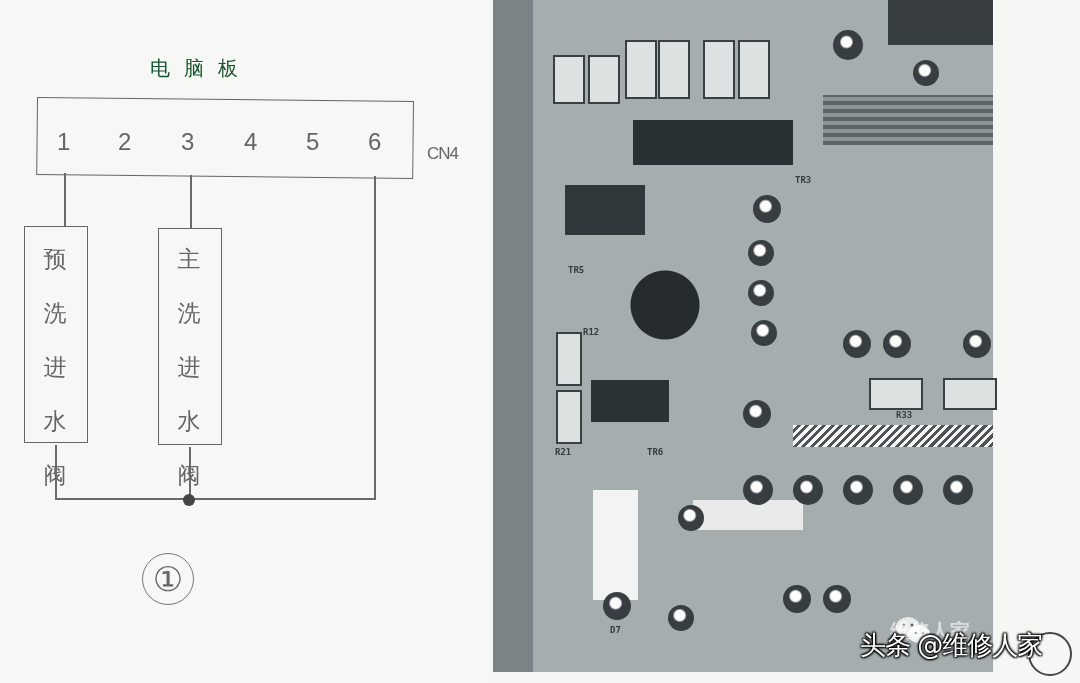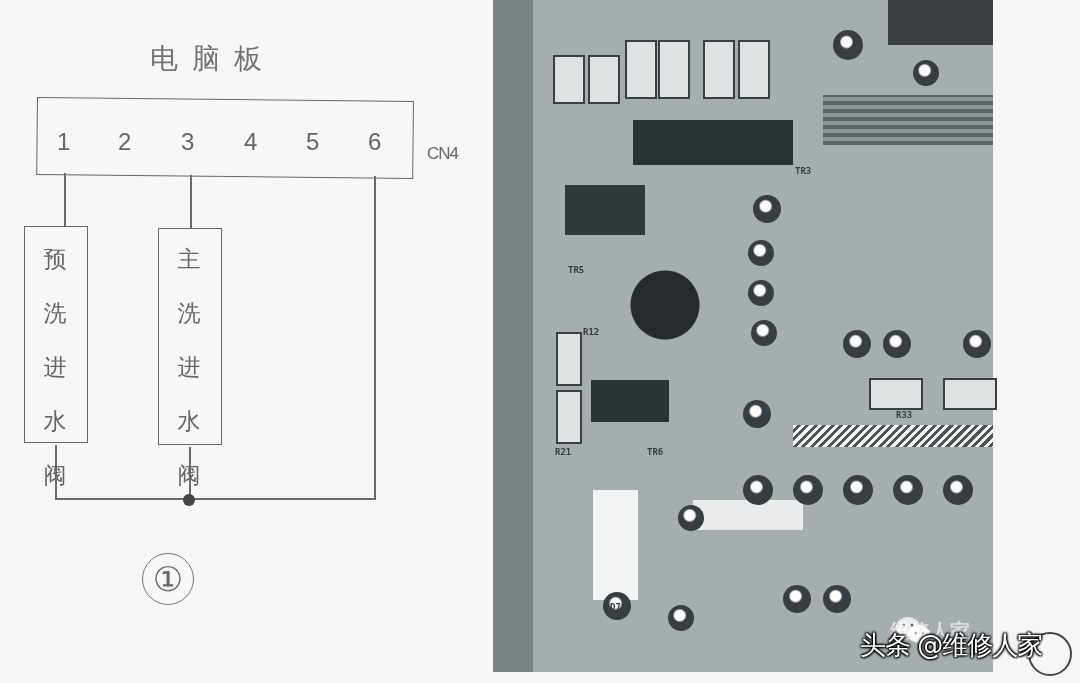--- a/index.html
+++ b/index.html
@@ -1,19 +1,19 @@
 <!DOCTYPE html>
 <html><head>
 <meta charset="utf-8">
 <style>
   html, body { margin:0; padding:0; }
   body { width:1080px; height:683px; background:#f6f6f4; position:relative; overflow:hidden;
          font-family:"DejaVu Sans", sans-serif; color:#555; }
   .diagram { position:absolute; left:0; top:0; width:490px; height:683px; background:#f7f7f5; }
-  .title { position:absolute; left:150px; top:40px; font-size:28px; letter-spacing:14px; color:#737373; }
+  .title { position:absolute; left:150px; top:55px; font-size:20px; letter-spacing:14px; color:#14532d; }
   .board { position:absolute; left:37px; top:97px; width:375px; height:76px; border:1.6px solid #666; transform:rotate(0.6deg); transform-origin:left top; }
   .pin { position:absolute; top:128px; font-size:24px; color:#666; font-family:"Liberation Sans", sans-serif; }
   .cn4 { position:absolute; left:427px; top:144px; font-size:17px; color:#666; font-family:"Liberation Sans", sans-serif; letter-spacing:-1px; }
   .wire { position:absolute; background:#6a6a6a; }
   .valve { position:absolute; border:1.6px solid #666; width:62px; height:215px; }
   .valve-text { position:absolute; font-size:23px; color:#666; line-height:54px; width:62px; text-align:center; }
   .node { position:absolute; left:183px; top:494px; width:12px; height:12px; background:#444; border-radius:50%; }
   .circled { position:absolute; left:142px; top:553px; width:50px; height:50px; border:1.5px solid #777; border-radius:50%;
              font-family:"DejaVu Serif", serif; font-size:34px; text-align:center; line-height:50px; color:#666; }
   .photo { position:absolute; left:493px; top:0; width:500px; height:672px;
@@ -110,26 +110,26 @@
   <div class="pad" style="left:300px; top:475px; width:30px; height:30px;"></div>
   <div class="pad" style="left:350px; top:475px; width:30px; height:30px;"></div>
   <div class="pad" style="left:400px; top:475px; width:30px; height:30px;"></div>
   <div class="pad" style="left:450px; top:475px; width:30px; height:30px;"></div>
   <div class="pad" style="left:185px; top:505px; width:26px; height:26px;"></div>
   <div class="pad" style="left:110px; top:592px; width:28px; height:28px;"></div>
   <div class="pad" style="left:175px; top:605px; width:26px; height:26px;"></div>
   <div class="pad" style="left:290px; top:585px; width:28px; height:28px;"></div>
   <div class="pad" style="left:330px; top:585px; width:28px; height:28px;"></div>
 
-  <span class="lbl" style="left:302px; top:166px;">TR3</span>
+  <span class="lbl" style="left:302px; top:175px;">TR3</span>
   <span class="lbl" style="left:75px; top:265px;">TR5</span>
   <span class="lbl" style="left:90px; top:327px;">R12</span>
   <span class="lbl" style="left:62px; top:447px;">R21</span>
   <span class="lbl" style="left:124px; top:447px;margin-left:30px;">TR6</span>
-  <span class="lbl" style="left:117px; top:602px;">D7</span>
+  <span class="lbl" style="left:117px; top:625px;">D7</span>
   <span class="lbl" style="left:385px; top:410px;margin-left:18px;">R33</span>
 </div>
 
 <svg class="wechat-icon" viewBox="0 0 40 30">
   <ellipse cx="15" cy="12" rx="12" ry="10" fill="rgba(255,255,255,0.75)"></ellipse>
   <ellipse cx="26" cy="19" rx="11" ry="9" fill="rgba(255,255,255,0.85)"></ellipse>
   <circle cx="11" cy="10" r="1.5" fill="#666"></circle>
     <circle cx="19" cy="10" r="1.5" fill="#666"></circle>
   <circle cx="23" cy="18" r="1.3" fill="#666"></circle>
     <circle cx="30" cy="18" r="1.3" fill="#666"></circle>

